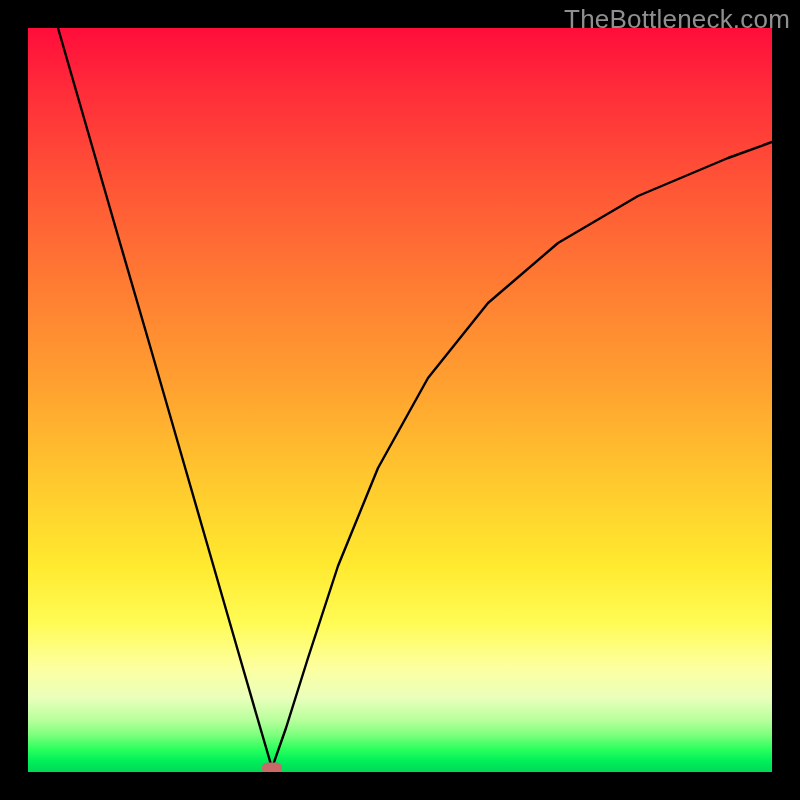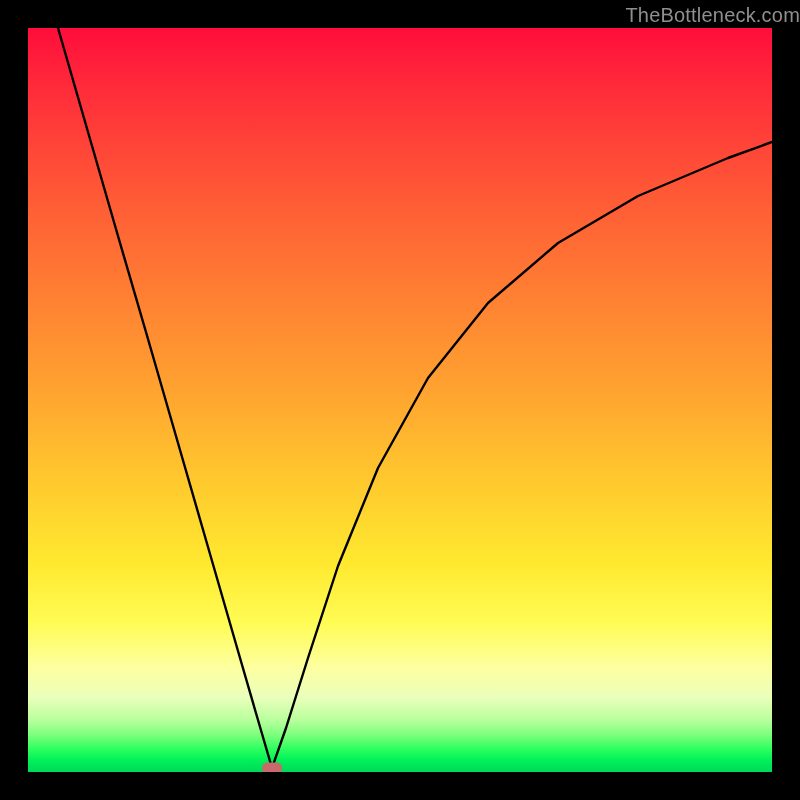--- a/index.html
+++ b/index.html
@@ -55,23 +55,23 @@
     position: absolute;
     width: 20px;
     height: 11px;
     background: #c86a6a;
     border-radius: 6px / 5px;
     transform: translate(-50%, -50%);
   }
   .watermark {
     position: absolute;
     top: 4px;
-    right: 0;
+    right: 10px;
     font-family: Arial, Helvetica, sans-serif;
-    font-size: 20px;
+    font-size: 26px;
     color: #8f8f8f;
     letter-spacing: 0.2px;
     user-select: none;
   }
 </style>
 </head>
 <body>
 
 <div class="stage">
 

